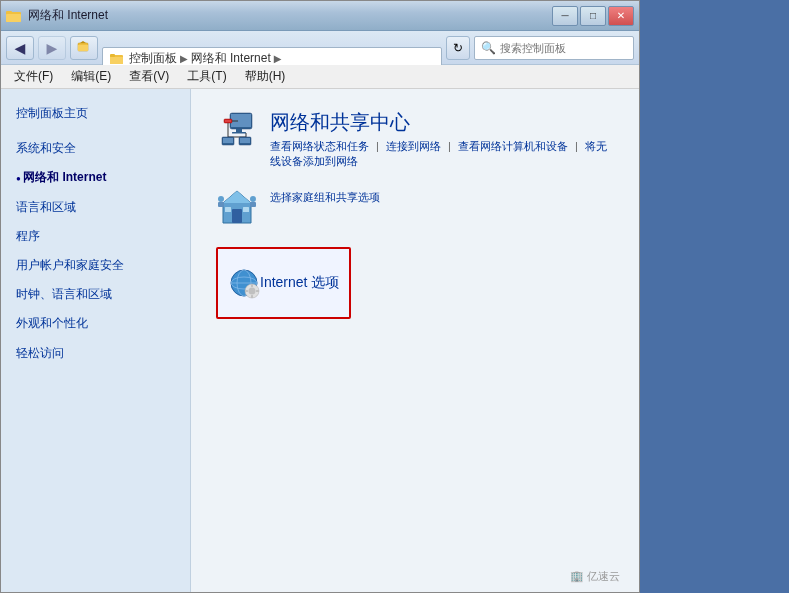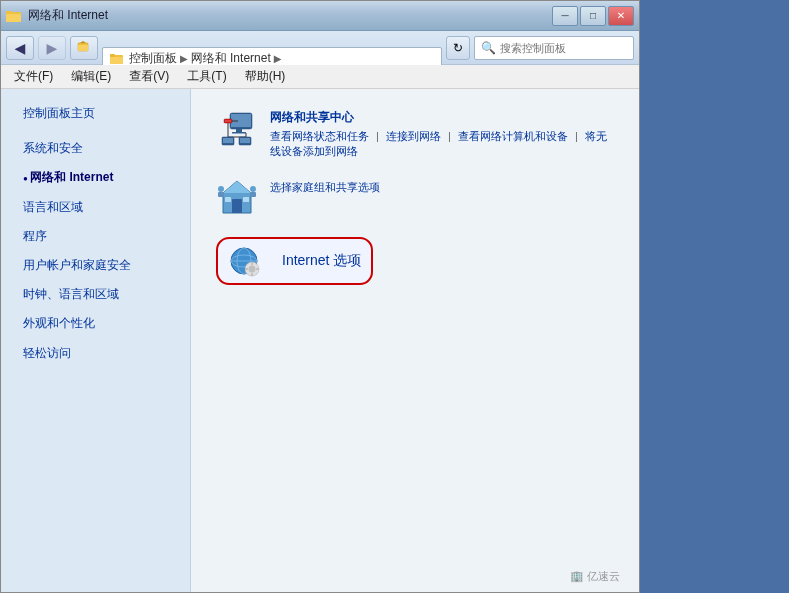--- a/index.html
+++ b/index.html
@@ -172,21 +172,21 @@
       flex: 1;
       display: flex;
       background: #eef3f8;
     }
 
     
     .sidebar {
       width: 190px;
       background: #dce8f4;
       border-right: 1px solid #c0d0e0;
-      padding: 10px 7px;
+      padding: 10px 0;
     }
     .sidebar-item {
       padding: 5px 15px;
       font-size: 12px;
       color: #003399;
       cursor: pointer;
       line-height: 1.6;
     }
     .sidebar-item.active {
       color: #000066;
@@ -218,49 +218,49 @@
     }
     .cp-icon {
       width: 42px;
       height: 42px;
       flex-shrink: 0;
     }
     .cp-info {
       flex: 1;
     }
     .cp-title {
-      font-size: 12px;
+      font-size: 20px;
       color: #003399;
       cursor: pointer;
-      font-weight: bold;
+      font-weight: normal;
     }
     .cp-links {
       margin-top: 3px;
       font-size: 11px;
       color: #003399;
     }
     .cp-links a {
       color: #003399;
       text-decoration: none;
       cursor: pointer;
       text-align: right;
     }
     .cp-links .divider {
       color: #666;
       margin: 0 4px;
     }
 
     
     .internet-options-box {
       border: 2px solid #cc0000;
-      border-radius: 13px;
-      padding: 6px 10px;
+      border-radius: 2px;
+      padding: 18px 10px;
       display: inline-flex;
       align-items: center;
-      gap: 22px;
+      gap: 0;
       background: #f0f4ff;
       cursor: pointer;
     }
     .internet-options-title {
       font-size: 14px;
       color: #003399;
     }
 
     
     .watermark {

